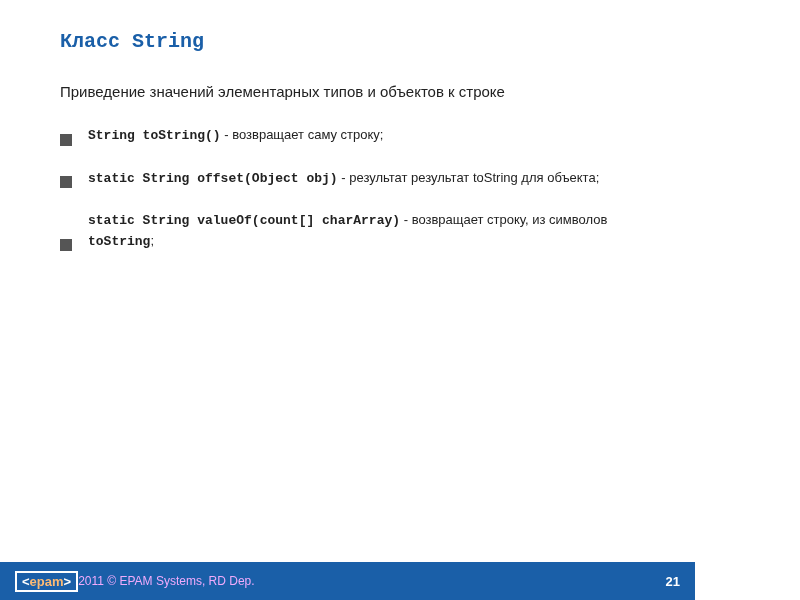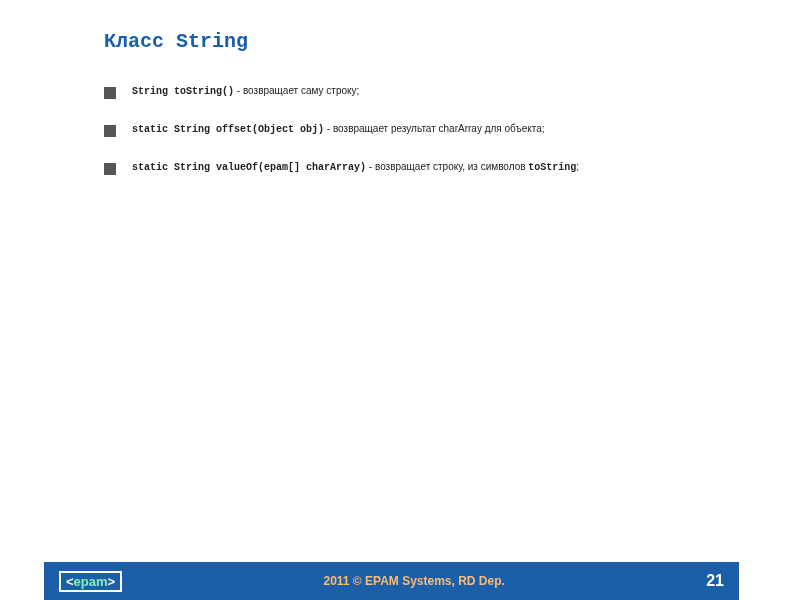--- a/index.html
+++ b/index.html
@@ -11,21 +11,20 @@
       background: #ffffff;
       overflow: hidden;
     }
 
     .slide {
       width: 695px;
       height: 600px;
       display: flex;
       flex-direction: column;
       position: relative;
-      margin-left: 44px;
     }
 
     .content-area {
       flex: 1;
       padding: 30px 60px 20px 60px;
     }
 
     .slide-title {
       font-size: 20px;
       font-weight: bold;
@@ -43,21 +42,21 @@
 
     .bullet-list {
       list-style: none;
       padding: 0;
     }
 
     .bullet-item {
       display: flex;
       align-items: flex-end;
       margin-bottom: 22px;
-      font-size: 10px;
+      font-size: 13px;
       color: #222;
       line-height: 1.5;
     }
 
     .bullet-marker {
       display: inline-block;
       width: 12px;
       height: 12px;
       background-color: #555;
       margin-right: 16px;
@@ -94,70 +93,69 @@
       padding: 1px 5px;
       margin-right: auto;
     }
 
     .footer-logo span {
       color: #ff6600;
     }
 
     .footer-center {
       flex: 1;
-      text-align: center;
       font-size: 12px;
-      color: #fdba74;
-      font-weight: bold;
+      color: #f0abfc;
     }
 
     .footer-page {
-      font-size: 16px;
+      font-size: 13px;
       color: white;
       font-weight: bold;
     }
   </style>
 </head>
 <body>
 
 <div class="slide">
   <div class="content-area">
     <div class="slide-title">Класс String</div>
 
+    <div class="subtitle">Приведение значений элементарных типов и объектов к строке</div>
 
     <ul class="bullet-list">
 
       <li class="bullet-item">
         <span class="bullet-marker"></span>
         <span class="bullet-text">
           <span class="mono-bold">String toString()</span>
           <span> - возвращает саму строку;</span>
         </span>
       </li>
 
       <li class="bullet-item">
         <span class="bullet-marker"></span>
         <span class="bullet-text">
           <span class="mono-bold">static String offset(Object obj)</span>
-          <span> - возвращает результат charArray для объекта;</span>
+          <span> - результат результат toString для объекта;</span>
         </span>
       </li>
 
       <li class="bullet-item">
         <span class="bullet-marker"></span>
         <span class="bullet-text">
-          <span class="mono-bold">static String valueOf(epam[] charArray)</span>
+          <span class="mono-bold">static String valueOf(count[] charArray)</span>
           <span> - возвращает строку, из символов <span class="mono-bold">toString</span>;</span>
         </span>
       </li>
 
 
     </ul>
   </div>
 
   <div class="footer">
     <div class="footer-logo">
-      &lt;<span style="color:#86efac;">epam</span>&gt;
+      &lt;<span style="color:#fdba74;">epam</span>&gt;
     </div>
     <div class="footer-center">2011 © EPAM Systems, RD Dep.</div>
     <div class="footer-page">21</div>
   </div>
 </div>
 
 </body></html>

